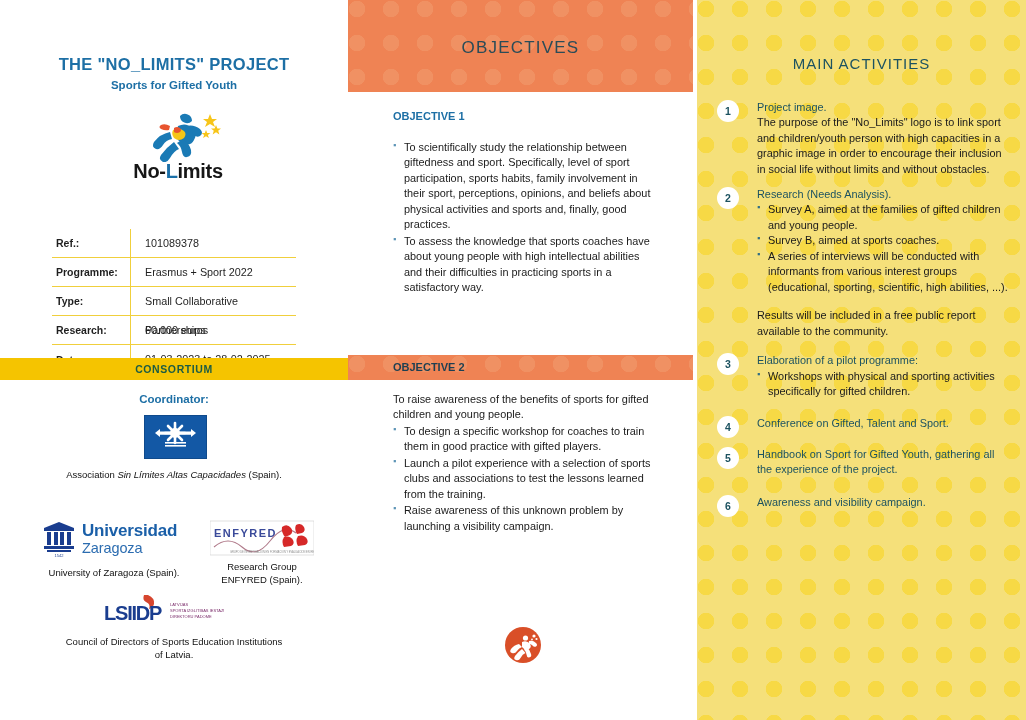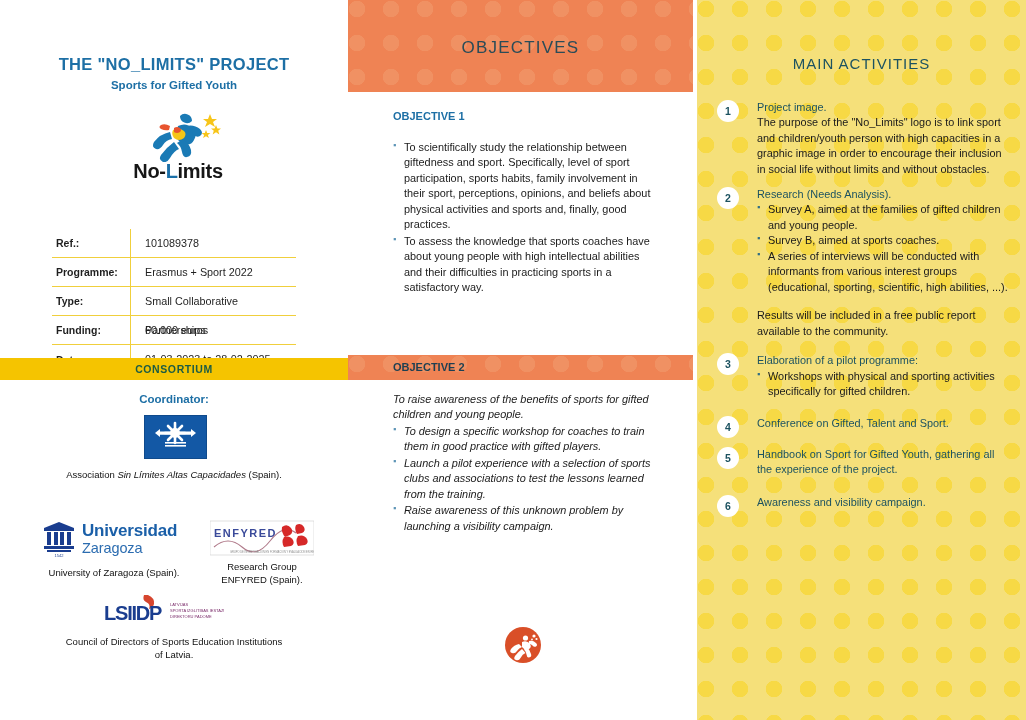--- a/index.html
+++ b/index.html
@@ -107,21 +107,21 @@
   .obj2-bar {
     position: absolute; left: 0; top: 355px; width: 345px; height: 25px;
   }
   .obj2-bar span {
     position: absolute; left: 45px; top: 0; height: 25px; line-height: 25px;
     font-size: 11px; font-weight: bold; color: #1c3f52;
   }
 
   .obj-body { position: absolute; width: 262px; font-size: 10.9px; color: #1b1b1b; line-height: 1.42; }
   .obj1-body { left: 393px; top: 139px; }
-  .obj2-body { left: 393px; top: 392px; font-style: italic; }
+  .obj2-body { left: 393px; top: 392px; }
   .obj-body p { margin-bottom: 0; }
   .obj-body ul { list-style: none; margin-top: 1px; }
   .obj-body li { position: relative; padding-left: 11px; margin-bottom: 1px; }
   .obj-body li::before {
     content: "\25AA"; position: absolute; left: 0; top: -1px; color: #5b93b5; font-size: 9px;
   }
 
   .runner-badge {
     position: absolute; left: 505px; top: 627px; width: 36px; height: 36px;
     border-radius: 50%; background: #d94f28;
@@ -189,21 +189,21 @@
       </div>
       <div class="info-row">
         <div class="info-k">Programme:</div>
         <div class="info-v">Erasmus + Sport 2022</div>
       </div>
       <div class="info-row">
         <div class="info-k">Type:</div>
         <div class="info-v">Small Collaborative Partnerships</div>
       </div>
       <div class="info-row">
-        <div class="info-k">Funding:</div>
+        <div class="info-k">Research:</div>
         <div class="info-v">60.000 euros</div>
       </div>
       <div class="info-row" style="border-bottom:none">
         <div class="info-k">Dates:</div>
         <div class="info-v">01-03-2023 to 28-02-2025</div>
       </div>
     </div>
 
     <div class="consortium-bar">CONSORTIUM</div>
 

